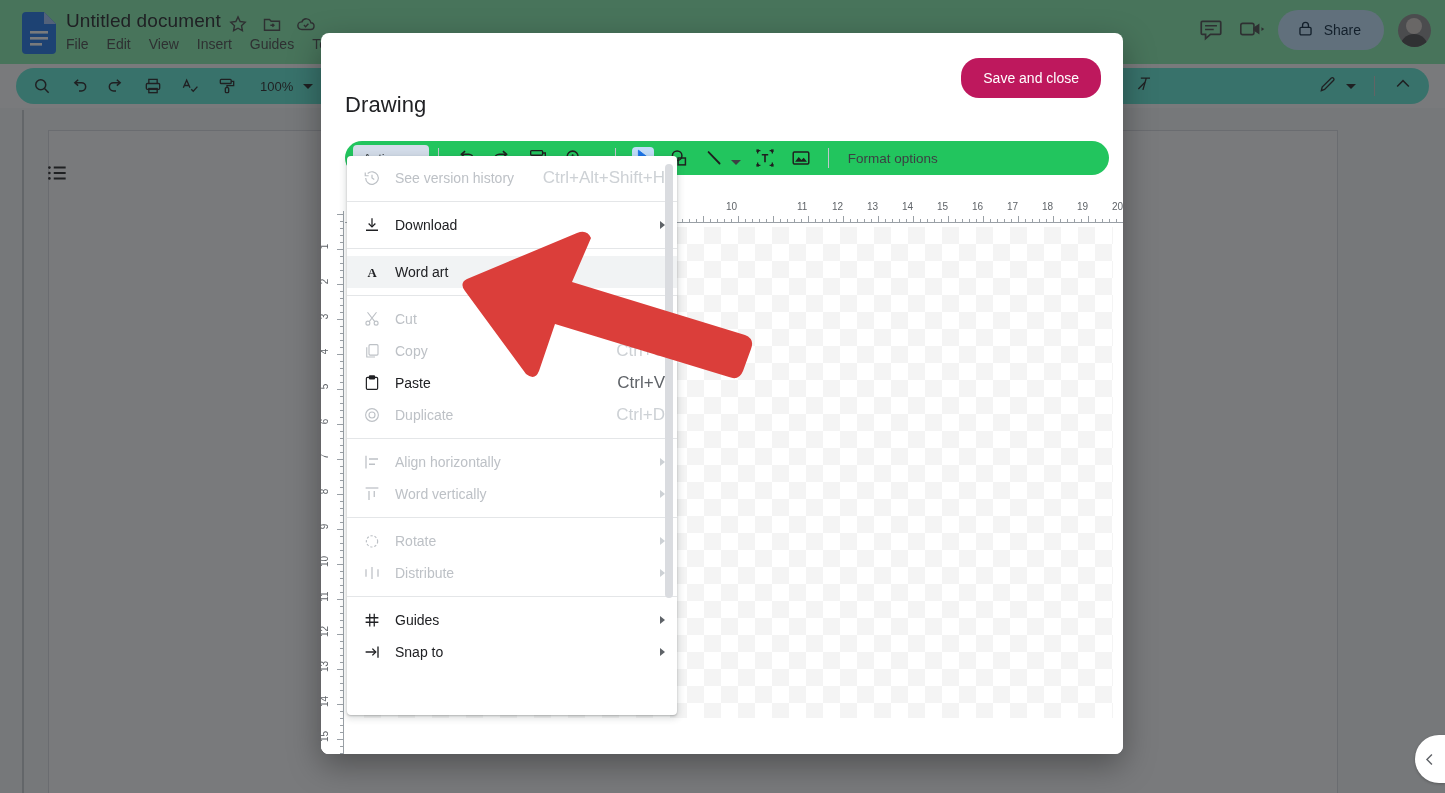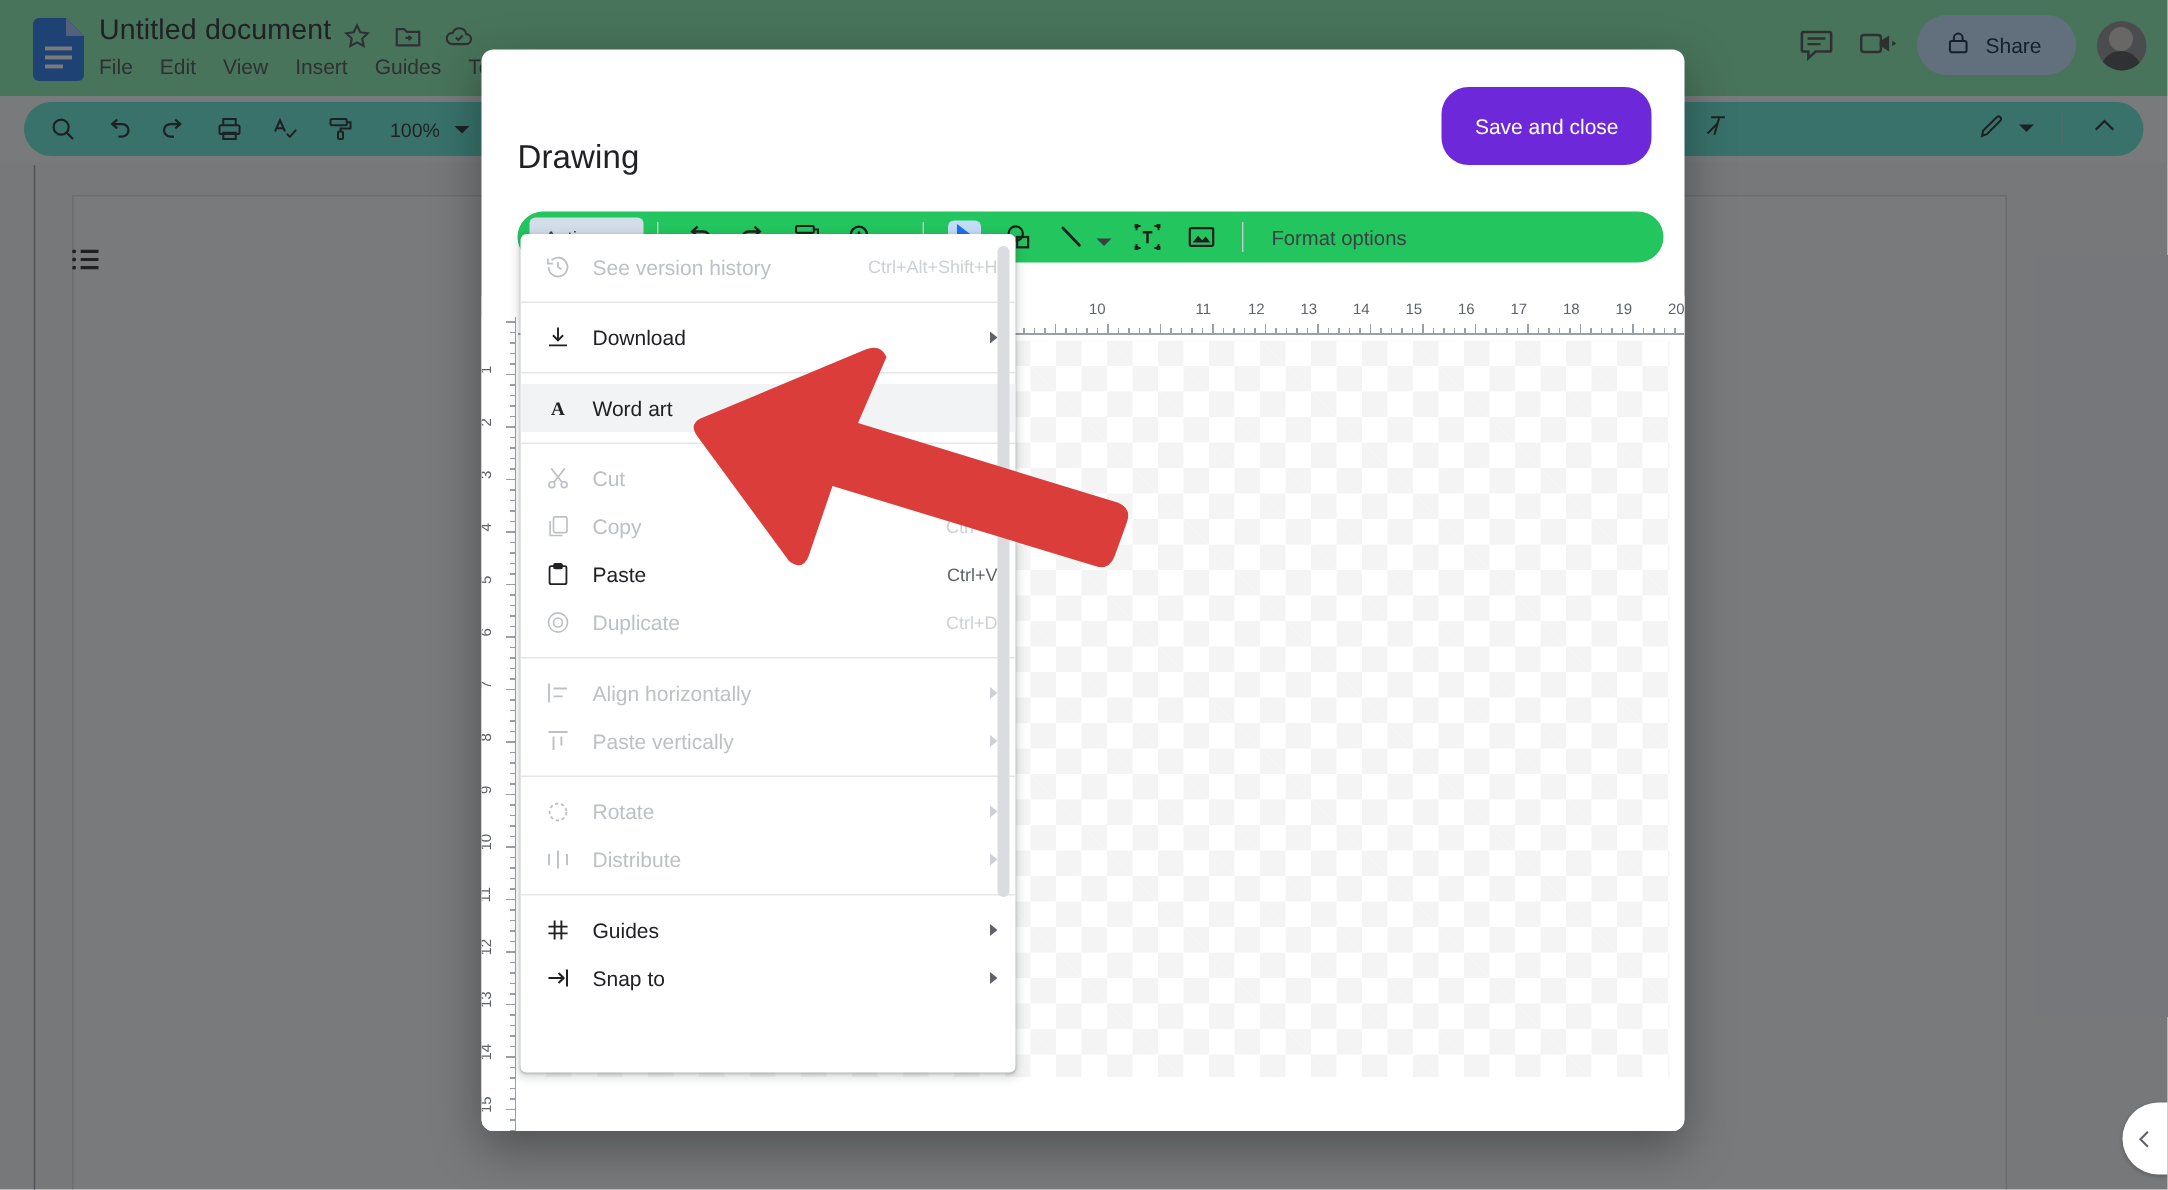--- a/index.html
+++ b/index.html
@@ -110,22 +110,22 @@
     background: #ffffff; border-radius: 8px;
     box-shadow: 0 11px 32px rgba(0,0,0,.34);
     z-index: 60; overflow: hidden;
   }
   .dlg-title {
     position: absolute; left: 24px; top: 59px;
     font-size: 22px; color: #202124; letter-spacing: .1px;
   }
   .save-btn {
     position: absolute; right: 22px; top: 25px;
-    background: #6d28d9; color: #fff;
-    height: 52px; padding: 0 22px; border-radius: 18px; border: 0;
+    background: #be185d; color: #fff;
+    height: 40px; padding: 0 22px; border-radius: 18px; border: 0;
     font-size: 14px; font-family: "Liberation Sans", sans-serif;
     cursor: pointer; display: flex; align-items: center;
   }
 
   
   .dlg-toolbar {
     position: absolute; left: 24px; top: 108px; width: 764px; height: 34px;
     background: #22c55e; border-radius: 17px;
     display: flex; align-items: center; gap: 0;
   }
@@ -180,21 +180,21 @@
     position: relative; height: 32px;
     display: flex; align-items: center;
     padding: 0 12px 0 16px;
     font-size: 14px; color: #202124;
     cursor: pointer;
   }
   .mi.disabled { color: #bdc1c6; cursor: default; }
   .mi.hl { background: #f1f3f4; }
   .mi-icon { width: 18px; height: 18px; margin-right: 14px; flex: 0 0 18px; display: block; }
   .mi-label { flex: 1 1 auto; white-space: nowrap; }
-  .mi-accel { font-size: 12px; color: #5f6368; margin-left: 14px; white-space: nowrap; }
+  .mi-accel { font-size: 17px; color: #5f6368; margin-left: 14px; white-space: nowrap; }
   .mi.disabled .mi-accel { color: #cdd1d5; }
   .mi-arrow { margin-left: 12px; width: 0; height: 0;
     border-left: 5px solid #5f6368; border-top: 4px solid transparent; border-bottom: 4px solid transparent; }
   .mi.disabled .mi-arrow { border-left-color: #cdd1d5; }
   .m-sep { height: 1px; background: #e4e6e8; margin: 7px 0; }
   .menu-scrollbar {
     position: absolute; right: 4px; top: 8px;
     width: 8px; height: 434px; border-radius: 4px; background: #dadce0;
     cursor: pointer;
   }
@@ -630,21 +630,21 @@
             <path d="M8 8h12M8 15h8"></path>
           </svg></span>
         <span class="mi-label">Align horizontally</span>
         <span class="mi-arrow"></span>
       </div>
       <div class="mi disabled">
         <span class="mi-icon"><svg viewBox="0 0 24 24" width="18" height="18" fill="none" stroke="currentColor" stroke-width="1.7">
             <path d="M3.5 4h17"></path>
             <path d="M8 8v12M15 8v8"></path>
           </svg></span>
-        <span class="mi-label">Paste vertically</span>
+        <span class="mi-label">Word vertically</span>
         <span class="mi-arrow"></span>
       </div>
       <div class="m-sep"></div>
       <div class="mi disabled">
         <span class="mi-icon"><svg viewBox="0 0 24 24" width="18" height="18" fill="none" stroke="currentColor" stroke-width="1.6" stroke-dasharray="3 2.4">
             <circle cx="12" cy="12.5" r="7.5"></circle>
           </svg></span>
         <span class="mi-label">Rotate</span>
         <span class="mi-arrow"></span>
       </div>

